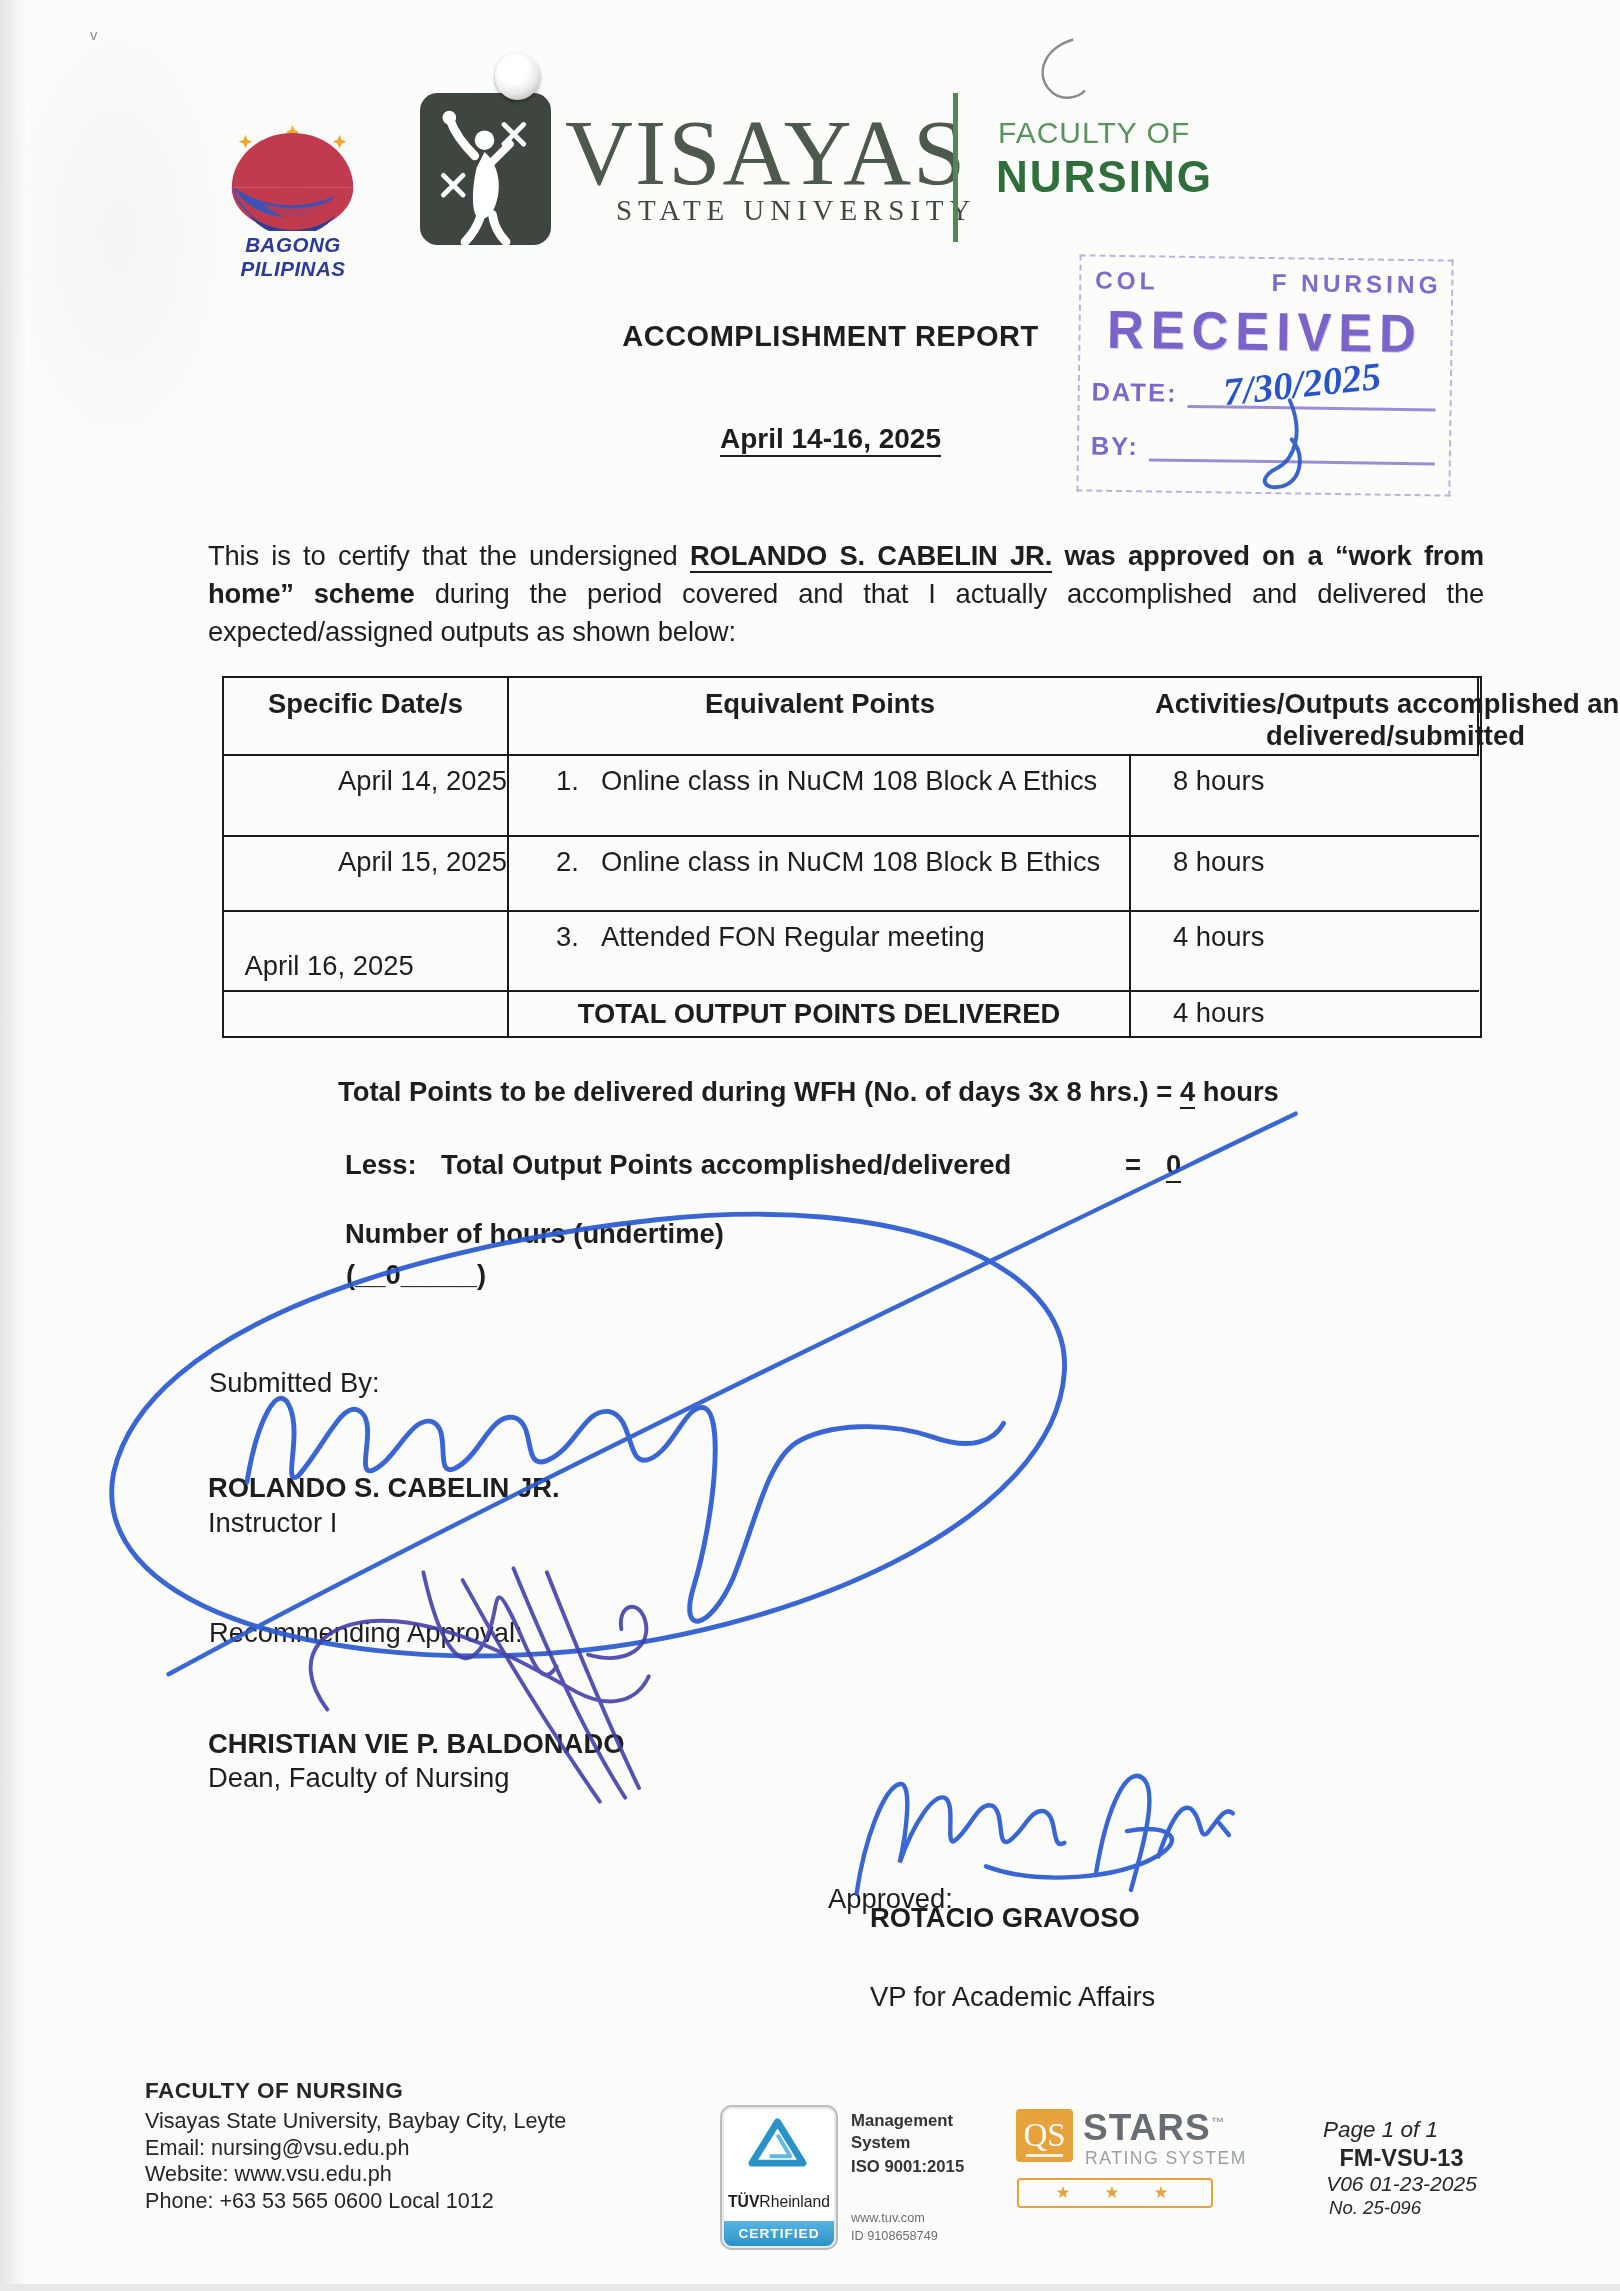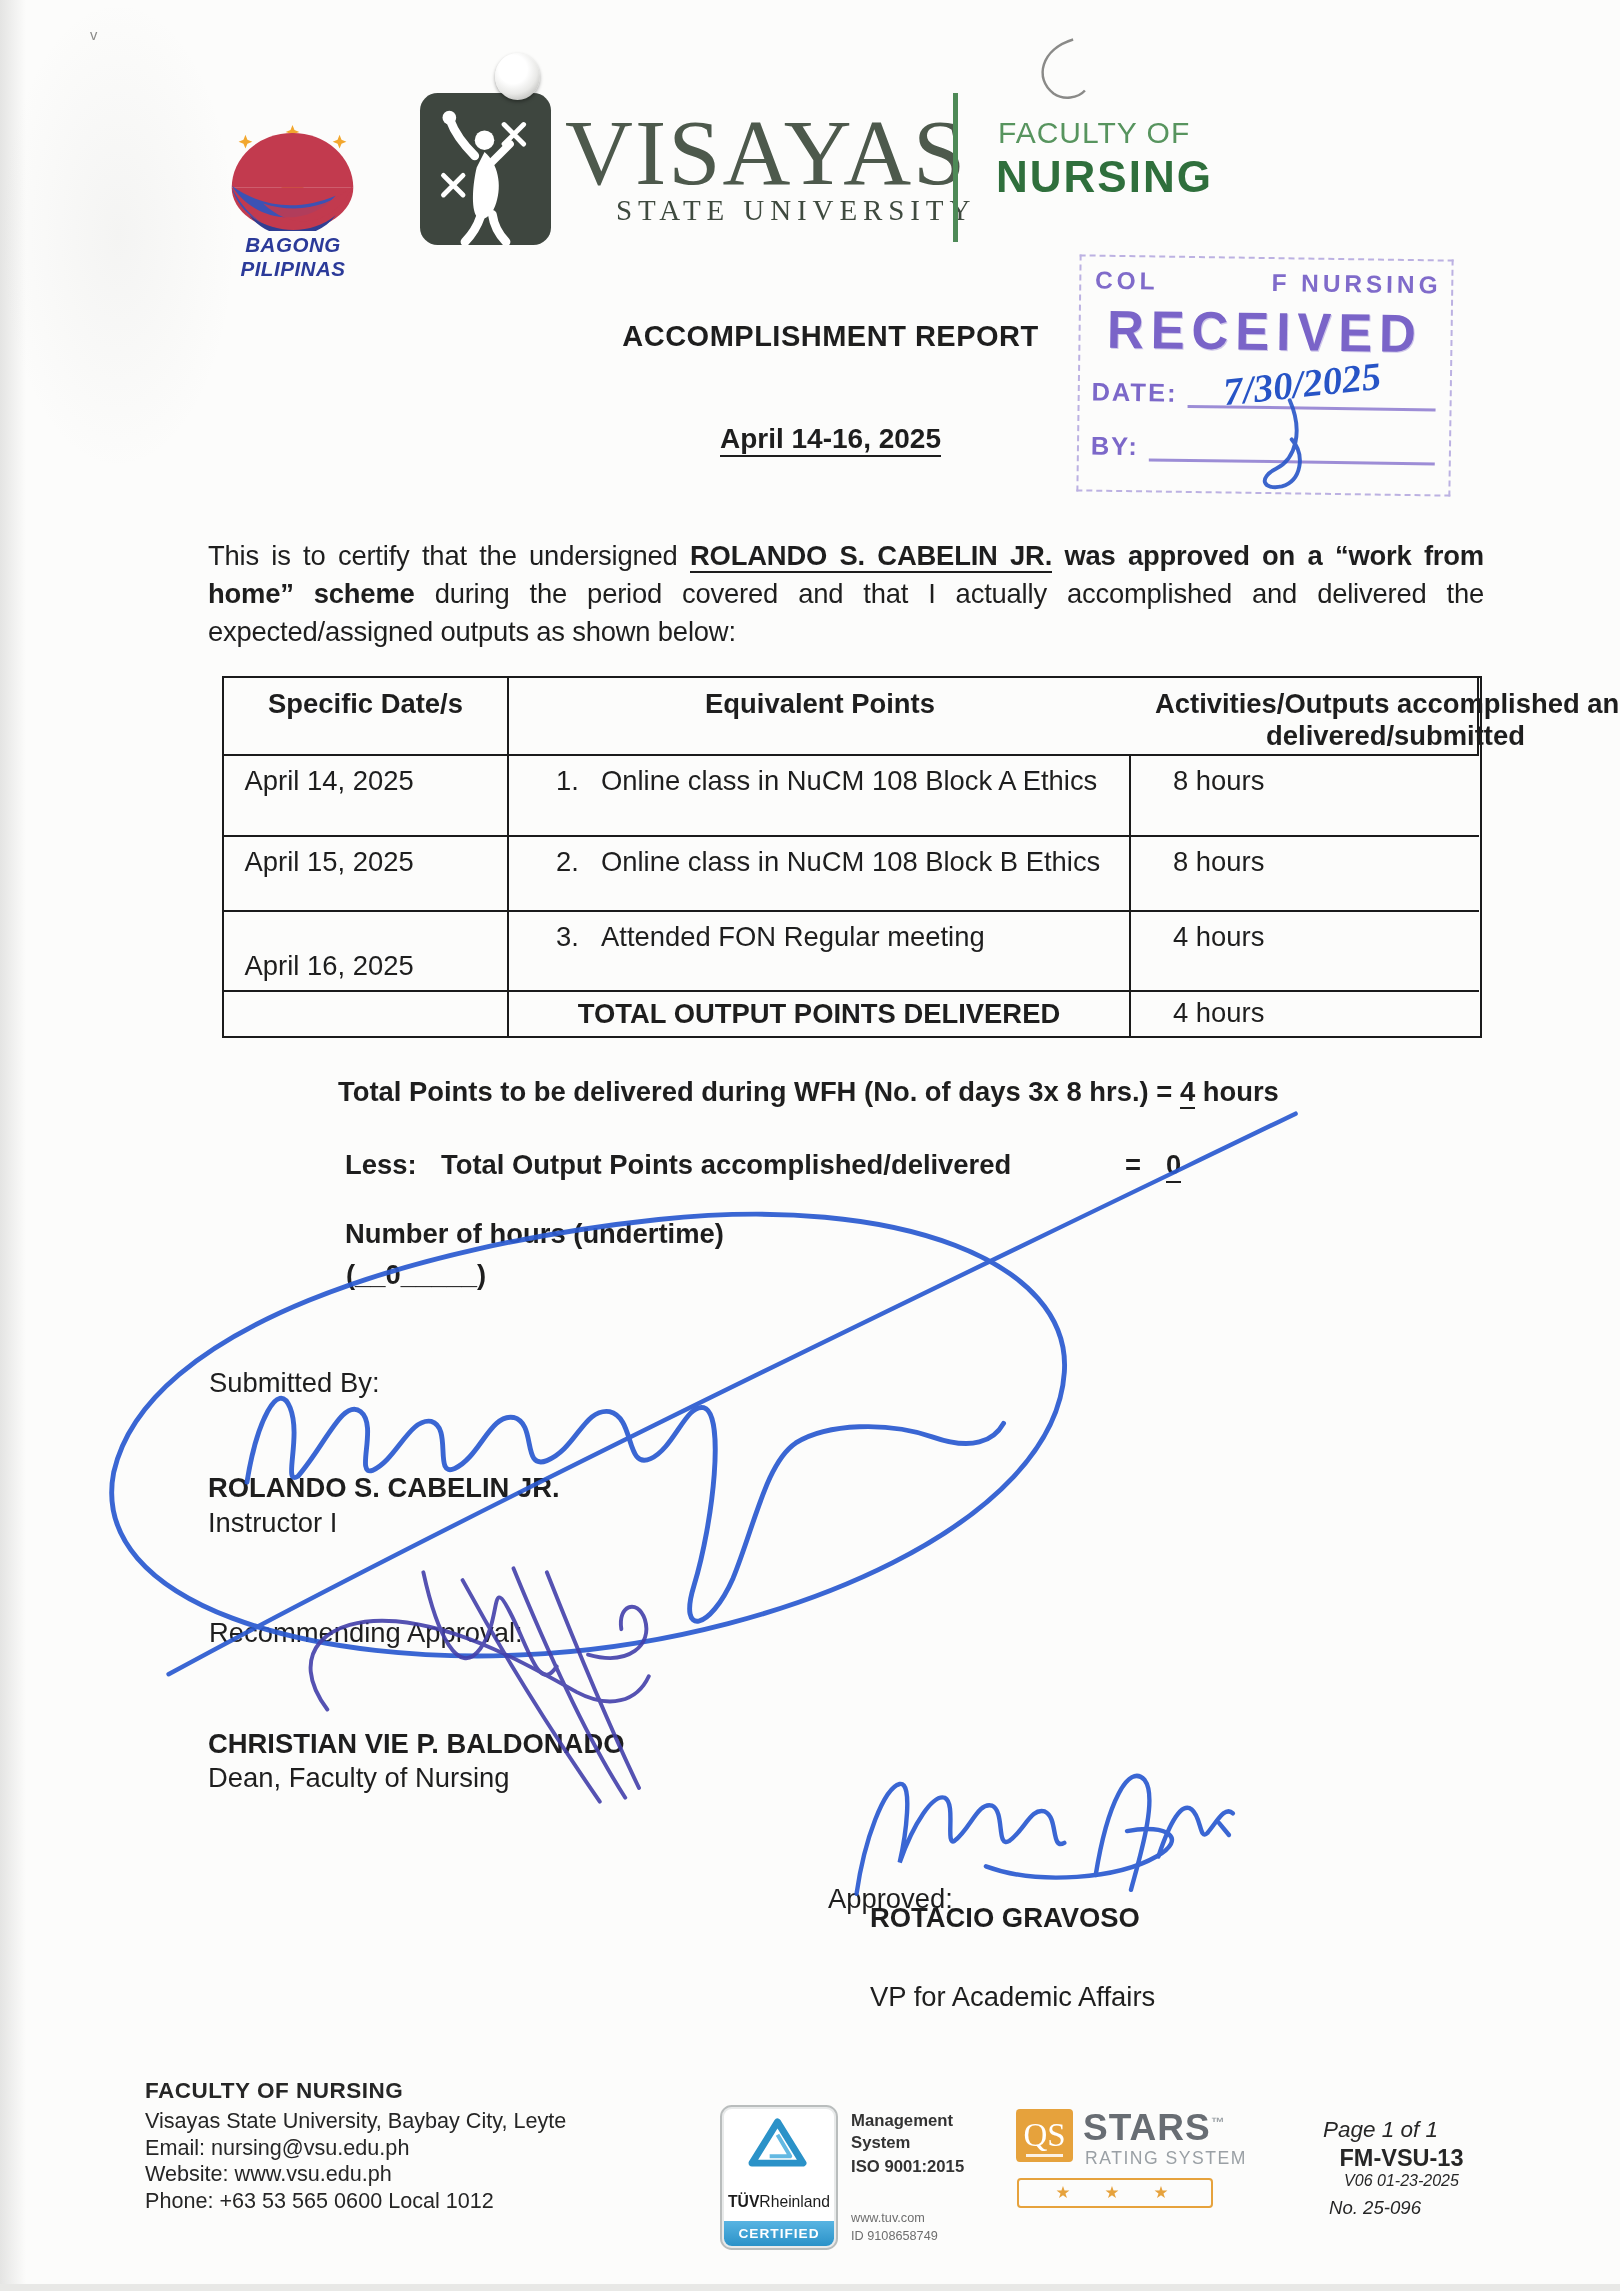--- a/index.html
+++ b/index.html
@@ -64,21 +64,21 @@
   
   .rtable{left:222px;top:676px;width:1256px;display:grid;
     grid-template-columns:285px 622px 348px;
     grid-template-rows:78px 81px 75px 80px 44px;
     border:2.9px solid #1b1b1b;font-size:27.4px;line-height:32px;}
   .cell{border-right:2px solid #1b1b1b;border-bottom:2.9px solid #1b1b1b;position:relative;}
   .cell.last-col{border-right:none;}
   .cell.last-row{border-bottom:none;}
   .hc{font-weight:bold;text-align:center;padding-top:10px;}
   .hc .inner{display:inline-block;width:529px;}
-  .date-cell{padding:8.8px 0 0 20.6px;}
+  .date-cell{padding:8.8px 0 0 20.6px;text-align:right;}
   .date-bottom{display:flex;align-items:flex-end;padding:0 0 7.8px 20.6px;}
   .act-cell{padding:8.8px 0 0 47px;display:flex;}
   .act-num{width:45px;flex:none;}
   .act-text{width:506px;text-align:justify;}
   .pts-cell{padding:8.8px 0 0 42px;}
   .total-cell{display:flex;align-items:center;justify-content:center;font-weight:bold;}
   
   .sumline{font-size:27.4px;font-weight:bold;white-space:nowrap;}
   .wfh{left:338px;top:1076px;}
   .uval{border-bottom:2.9px solid #1e1e1e;}
@@ -126,21 +126,21 @@
     font-family:"Liberation Serif",serif;font-size:33px;color:#fff;}
   .qs-underbar{position:absolute;left:9.8px;bottom:4.9px;width:37px;height:2.9px;background:rgba(255,255,255,.85);}
   .qs-stars-word{left:1083px;top:2107px;font-size:37px;font-weight:800;color:#686d73;letter-spacing:1px;}
   .qs-tm{font-size:13.7px;vertical-align:super;color:#9aa0a5;}
   .qs-rating{left:1085px;top:2148px;font-size:17.6px;color:#9aa0a5;letter-spacing:1.5px;}
   .qs-starbar{left:1017px;top:2178px;width:192px;height:25.5px;border:2px solid #e6a23c;border-radius:3.9px;
     display:flex;align-items:center;justify-content:center;color:#e6a23c;font-size:16.7px;
     letter-spacing:5.9px;word-spacing:17.6px;}
   .pi-page{left:1323px;top:2117px;width:157px;text-align:left;font-size:22.5px;font-style:italic;color:#262626;}
   .pi-form{left:1323px;top:2145px;width:157px;text-align:center;font-size:23.5px;font-weight:bold;color:#262626;}
-  .pi-ver{left:1323px;top:2172px;width:157px;text-align:center;font-size:16px;font-style:italic;color:#262626;}
+  .pi-ver{left:1323px;top:2172px;width:157px;text-align:center;font-size:21px;font-style:italic;color:#262626;}
   .pi-num{left:1329px;top:2197px;font-size:18.6px;font-style:italic;color:#262626;}
   
   .ink-overlay{position:absolute;left:0;top:0;z-index:5;pointer-events:none;}
 </style>
 </head>
 <body>
 
 <div class="page">
 
   <div class="abs corner-v">v</div>

